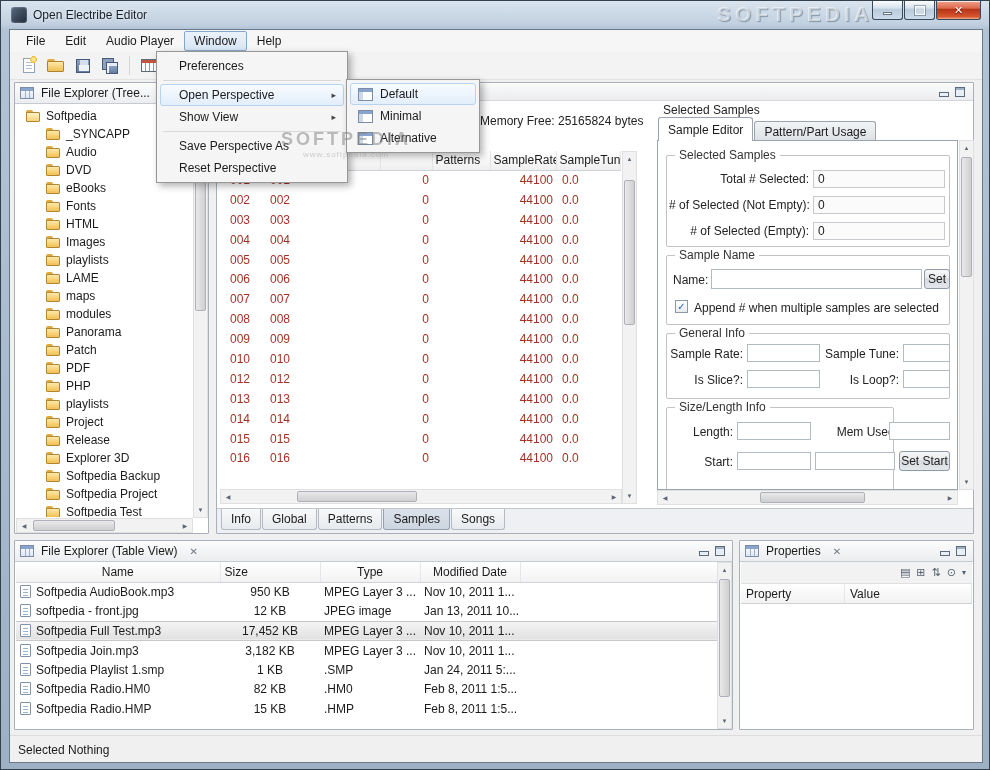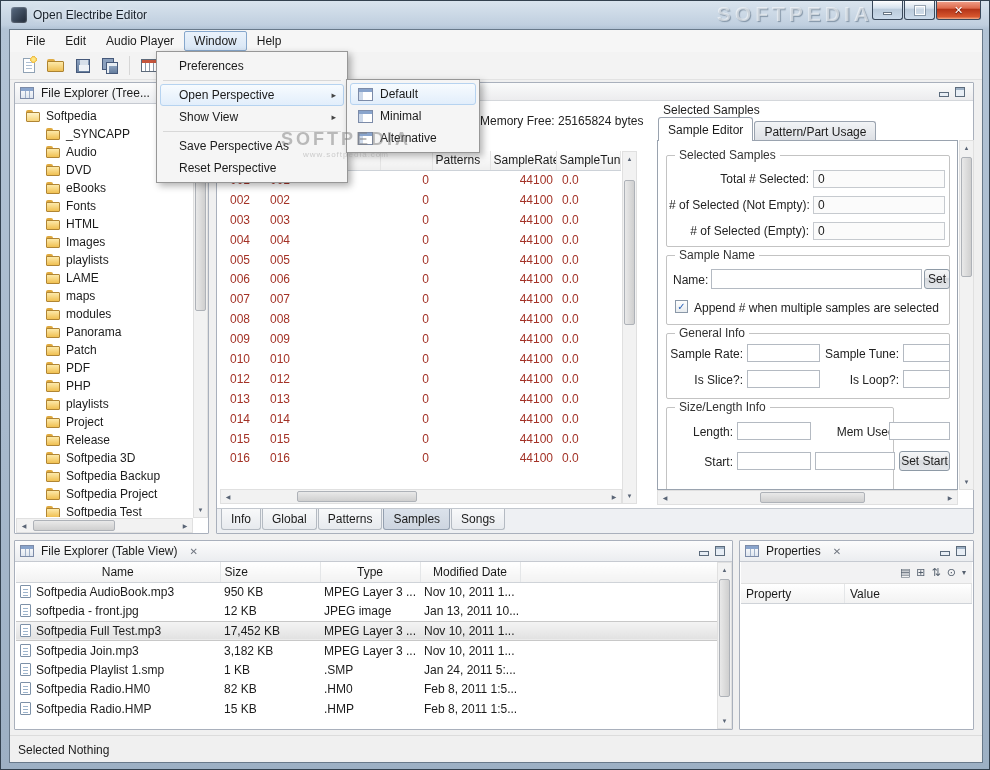--- a/index.html
+++ b/index.html
@@ -95,21 +95,21 @@
 .cb{position:absolute;width:13px;height:13px;border:1px solid #8a98a8;background:linear-gradient(#fefefe,#e8ecef);display:flex;align-items:center;justify-content:center;font-size:10px;color:#2a62b8;font-weight:bold}
 .cblabel{position:absolute;white-space:nowrap;color:#222}
 .ptabs{position:absolute;left:0;right:0;bottom:0;height:25px;background:#eef0f3;border-top:1px solid #c2c7ce;display:flex;align-items:flex-start;padding-left:4px;border-radius:0 0 1px 1px}
 .ptab{border:1px solid #b4bac2;border-top:none;background:linear-gradient(#f8f9fa,#e7eaee);padding:3px 9px;border-radius:0 0 3px 3px;margin-right:1px;white-space:nowrap}
 .ptab.active{background:linear-gradient(#dbe2eb,#cdd5e0);border-color:#94a0b0}
 
 .ftable{border-collapse:collapse;table-layout:fixed;width:701px;position:absolute;left:1px;top:21px}
 .ftable th{font-weight:normal;text-align:center;background:linear-gradient(#fff,#f2f2f2);border-right:1px solid #e4e6e8;border-bottom:1px solid #cfd3d8;padding:2px 4px;height:20px;white-space:nowrap;overflow:hidden}
 .ftable th.r{text-align:left}
 .ftable td{height:19.5px;padding:0 4px;white-space:nowrap;overflow:hidden}
-.ftable td.r{text-align:left}
+.ftable td.r{text-align:center}
 .ftable tr.selected td{background:linear-gradient(#f4f4f4,#e1e1e1);border-top:1px solid #c8c8c8;border-bottom:1px solid #c8c8c8}
 .ptoolbar{position:absolute;left:1px;top:21px;right:1px;height:22px;background:#f2f2f3;border-bottom:1px solid #e0e0e0;display:flex;align-items:center;justify-content:flex-end;gap:6px;padding-right:6px;color:#55606e}
 .picon{font-size:11px;line-height:1}
 .pdrop{font-size:8px;color:#55606e}
 .phead{position:absolute;left:1px;top:43px;right:1px;height:20px;display:flex;background:linear-gradient(#fff,#f2f2f2);border-bottom:1px solid #cfd3d8}
 .phcell{padding:3px 5px;border-right:1px solid #e4e6e8;white-space:nowrap;overflow:hidden}
 
 .statusbar{position:absolute;left:0;top:705px;width:100%;height:28px;border-top:1px solid #dcdcdc;display:flex;align-items:center;padding-left:8px}
 
 .menu{position:absolute;background:#f5f5f5;border:1px solid #979797;box-shadow:3px 3px 7px rgba(0,0,0,.3);padding:3px;z-index:90}
@@ -259,21 +259,21 @@
           <div class="titem indent-1">
           <span class="ficon"></span>
           <span>Project</span>
         </div>
           <div class="titem indent-1">
           <span class="ficon"></span>
           <span>Release</span>
         </div>
           <div class="titem indent-1">
           <span class="ficon"></span>
-          <span>Softpedia 3D</span>
+          <span>Explorer 3D</span>
         </div>
           <div class="titem indent-1">
           <span class="ficon"></span>
           <span>Softpedia Backup</span>
         </div>
           <div class="titem indent-1">
           <span class="ficon"></span>
           <span>Softpedia Project</span>
         </div>
           <div class="titem indent-1">

